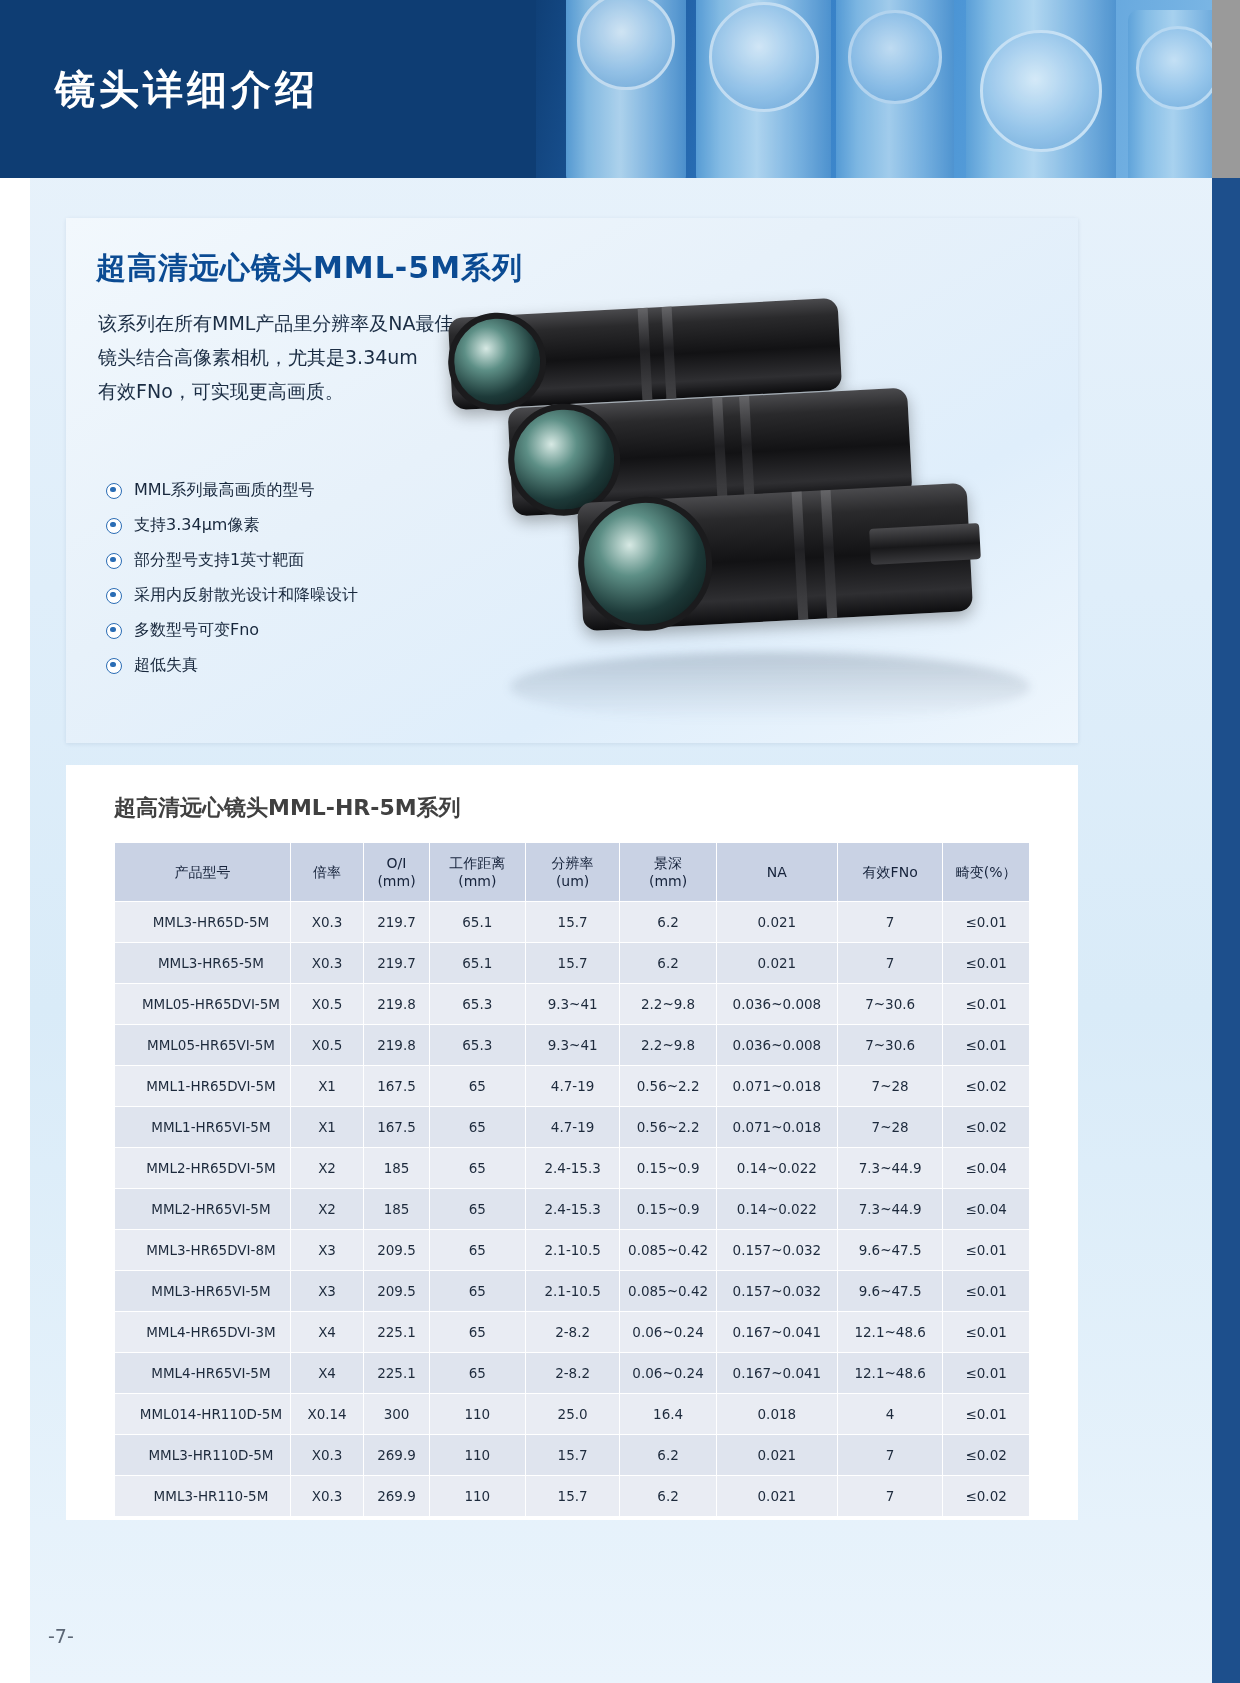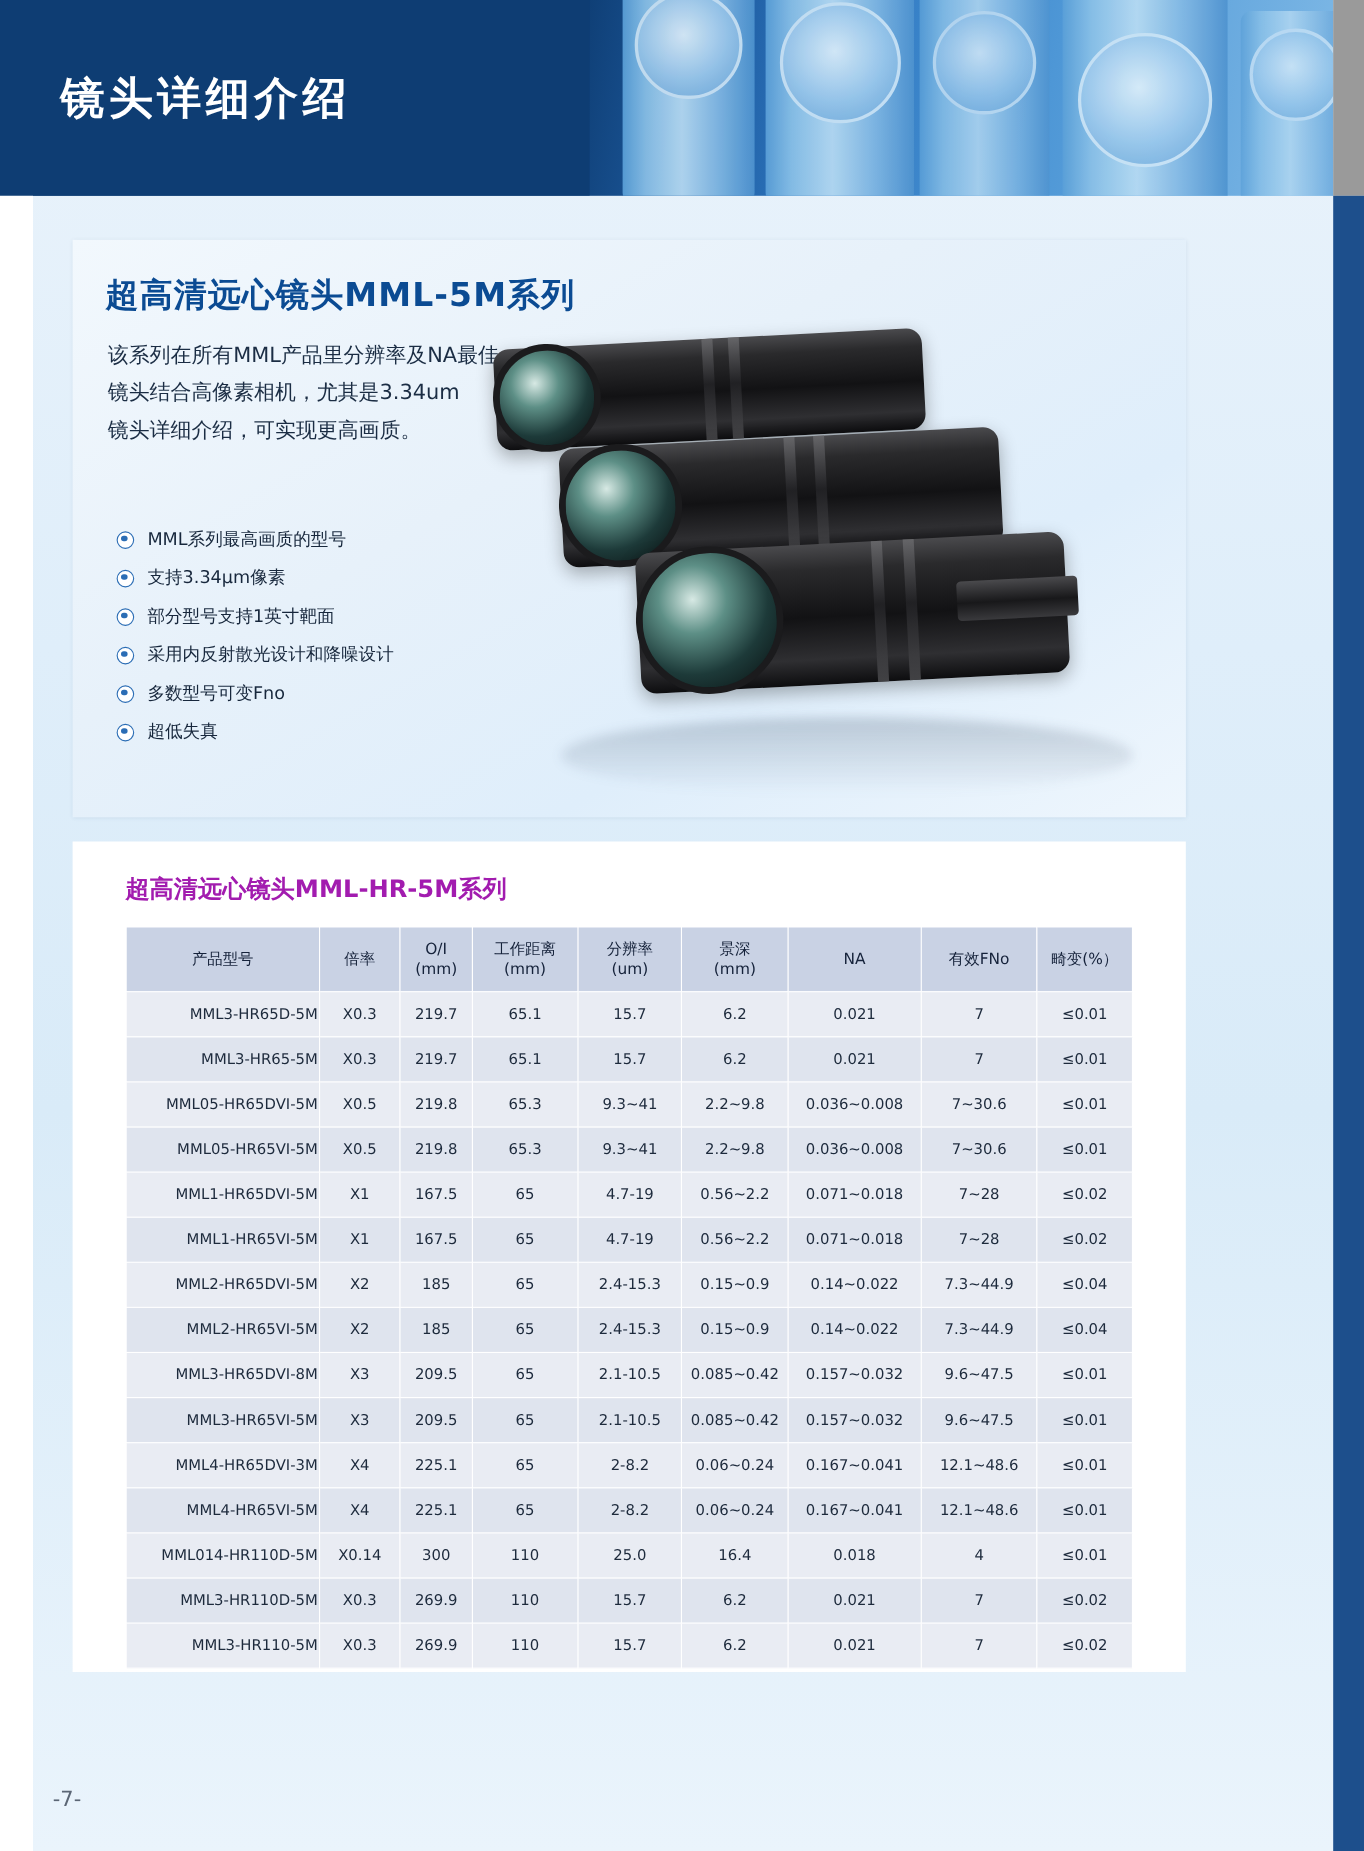--- a/index.html
+++ b/index.html
@@ -112,37 +112,37 @@
   .side-port{
     position:absolute;border-radius:4px;
     background:linear-gradient(180deg,#4a4a4d,#18181a 55%,#3a3a3d);
   }
 
   
   .table-card{
     position:absolute;left:66px;top:765px;width:1012px;height:755px;background:#ffffff;
   }
   .table-title{
-    position:absolute;left:48px;top:28px;font-size:22px;font-weight:bold;color:#a21caf;
+    position:absolute;left:48px;top:28px;font-size:22px;font-weight:bold;color:#404040;
     font-family:"DejaVu Sans","Liberation Sans",sans-serif;
   }
   table{
     position:absolute;left:48px;top:77px;width:916px;border-collapse:collapse;
     font-size:13.5px;color:#1d2a3c;
     font-family:"DejaVu Sans","Liberation Sans",sans-serif;
   }
   thead th{
     background:#c9d2e4;border:1px solid #ffffff;height:56px;font-weight:normal;
     font-size:14px;color:#15223a;line-height:18px;
   }
   tbody td{
     border:1px solid #ffffff;height:38px;text-align:center;background:#e9ecf3;
   }
   tbody tr:nth-child(even) td{background:#dfe4ee;}
-  tbody td.model{text-align:right;padding-left:18px;}
+  tbody td.model{text-align:center;padding-left:18px;}
 
   
   .folio{
     position:absolute;left:48px;bottom:36px;font-size:19px;color:#5b6675;
     font-family:"DejaVu Sans","Liberation Sans",sans-serif;
   }
 </style>
 </head>
 <body>
 
@@ -174,21 +174,21 @@
   <div class="edge-grey"></div>
   <div class="edge-blue"></div>
   <div class="left-white"></div>
 
   <div class="card">
     <h2>超高清远心镜头MML-5M系列</h2>
 
     <div class="desc">
       <div>该系列在所有MML产品里分辨率及NA最佳，</div>
       <div>镜头结合高像素相机，尤其是3.34um</div>
-      <div>镜头详细介绍，可实现更高画质。</div>
+      <div>有效FNo，可实现更高画质。</div>
     </div>
 
     <div class="bullets">
       <div class="bullet">
         <span class="dot"></span>
         <span class="txt">MML系列最高画质的型号</span>
       </div>
       <div class="bullet">
         <span class="dot"></span>
         <span class="txt">支持3.34μm像素</span>

